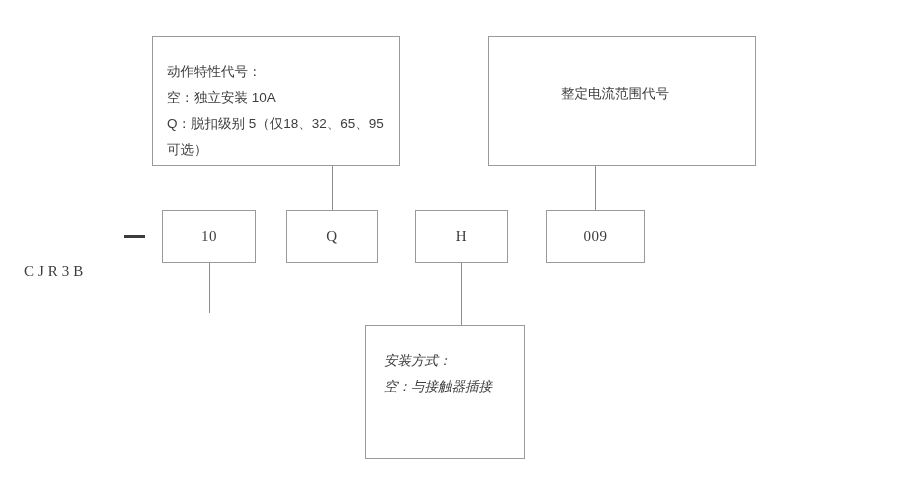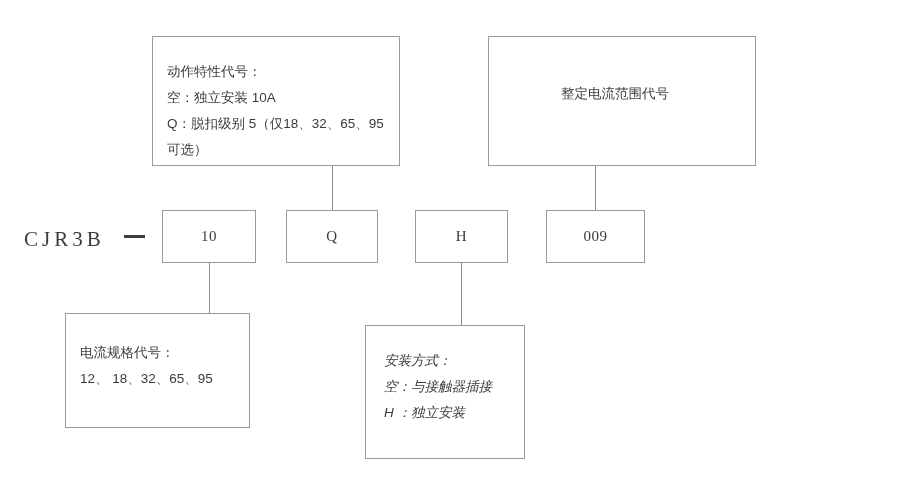--- a/index.html
+++ b/index.html
@@ -57,24 +57,25 @@
   
   .vline {
     position: absolute;
     width: 1px;
     background: #8c8c8c;
   }
   
   #model-prefix {
     position: absolute;
     font-family: "Liberation Serif", "DejaVu Serif", serif;
-    font-size: 21px;
+    font-size: 15px;
     letter-spacing: 4px;
     color: #3c3c3c;
     white-space: nowrap;
+    margin-top: 36px;
   }
   #dash {
     position: absolute;
     background: #3c3c3c;
   }
   
   #box-action      { left: 152px; top: 36px;  width: 248px; height: 130px; }
   #box-action .lines { top: 22px; left: 14px; }
   #box-current-range { left: 488px; top: 36px; width: 268px; height: 130px; }
   #box-current-range .lines { top: 44px; left: 72px; }
@@ -110,32 +111,25 @@
       <div class="line">可选）</div>
     </div>
   </div>
 
   <div class="box desc" id="box-current-range">
     <div class="lines">
       <div class="line">整定电流范围代号</div>
     </div>
   </div>
 
-  <div class="box desc" id="box-spec">
-    <div class="lines">
-      <div class="line">电流规格代号：</div>
-      <div class="line">12、 18、32、65、95</div>
-    </div>
-  </div>
 
   <div class="box desc" id="box-mount">
     <div class="lines">
       <div class="line">安装方式：</div>
       <div class="line">空：与接触器插接</div>
-      <div class="line">H ：独立安装</div>
     </div>
   </div>
 
   <div class="vline" id="line-action-q"></div>
   <div class="vline" id="line-range-009"></div>
   <div class="vline" id="line-12-spec"></div>
   <div class="vline" id="line-h-mount"></div>
 
   <div id="model-prefix">CJR3B</div>
   <div id="dash"></div>

